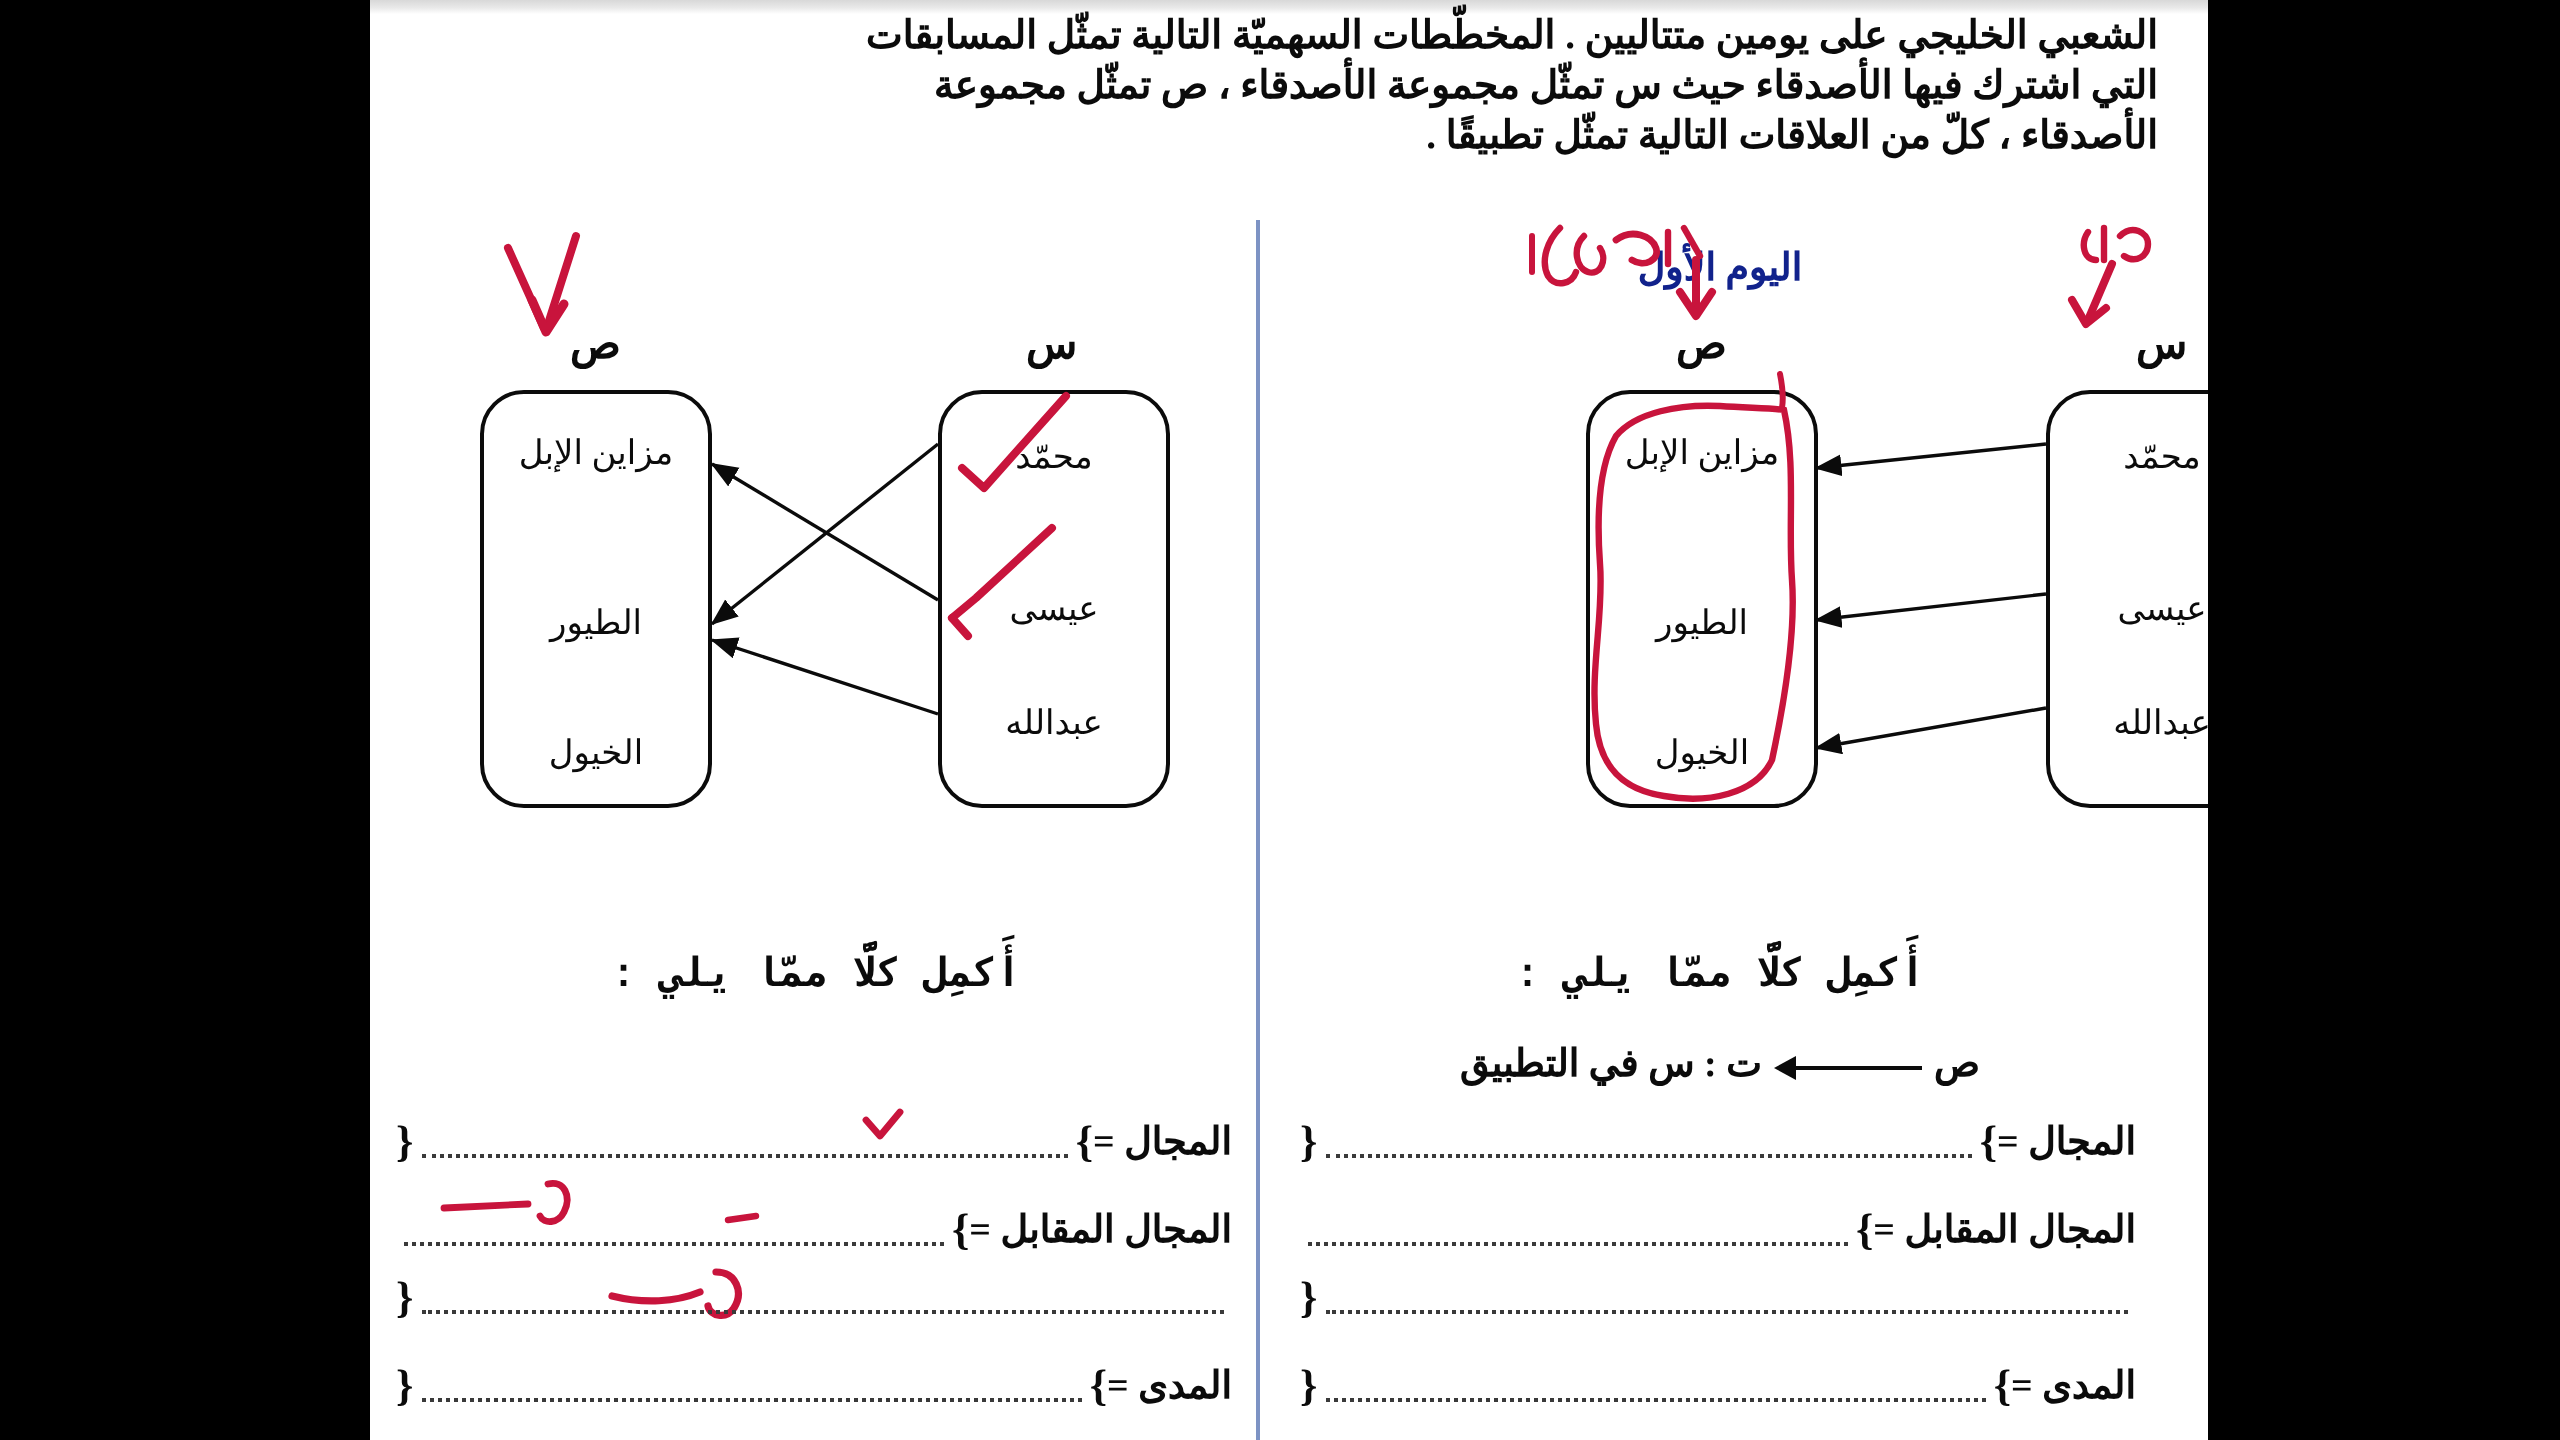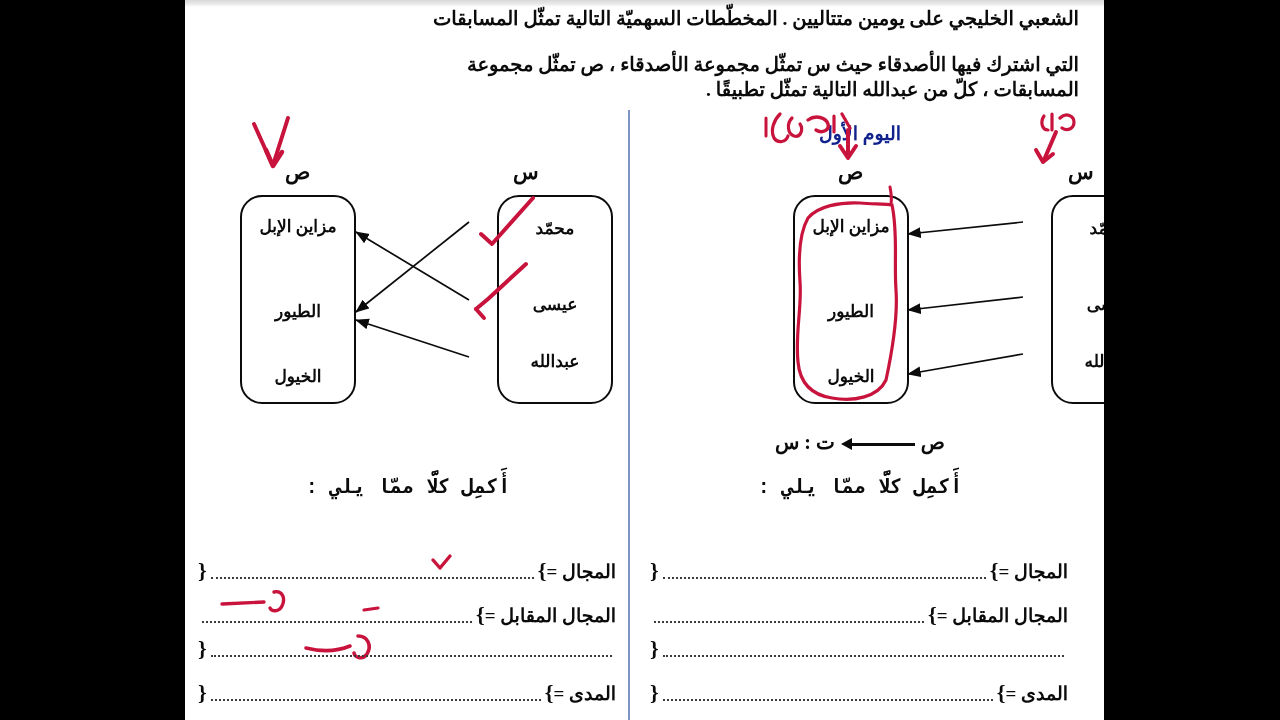--- a/index.html
+++ b/index.html
@@ -60,21 +60,21 @@
     direction: rtl;
     color: #0b0b0b;
     font-size: 19.5px;
     line-height: 25px;
     font-weight: 700;
     font-family: "Liberation Serif", "DejaVu Serif", serif;
     letter-spacing: -0.2px;
   }
   #intro .ln { display: block; white-space: nowrap; }
   #intro .ln.l1 { text-align: right; }
-  #intro .ln.l2 { text-align: right; margin-top: 21px; }
+  #intro .ln.l2 { text-align: right; }
   #intro .ln.l3 { text-align: right; }
 
   
   #divider {
     position: absolute;
     left: 443px;
     top: 110px;
     width: 2px;
     height: 610px;
     background: #7d93c4;
@@ -113,31 +113,31 @@
   }
 
   
   .set-box {
     position: absolute;
     border: 2.2px solid #0b0b0b;
     border-radius: 22px;
     background: transparent;
   }
   .set-box.codomain { width: 112px; height: 205px; }
-  .set-box.domain   { width: 112px; height: 205px; margin-left: 28px; }
+  .set-box.domain   { width: 112px; height: 205px; }
 
   .member {
     position: absolute;
     width: 100%;
     text-align: center;
     direction: rtl;
     color: #0b0b0b;
     font-size: 17px;
     line-height: 20px;
-    font-weight: 700;
+    font-weight: 400;
     font-family: "Liberation Serif", "DejaVu Serif", serif;
     white-space: nowrap;
   }
 
   
   .arrows {
     position: absolute;
     left: 0; top: 0;
     width: 440px; height: 608px;
     pointer-events: none;
@@ -229,21 +229,21 @@
   <div class="bar bar-left"></div>
   <div class="bar bar-right"></div>
 
   <div id="page">
 
     <div class="scan-top-edge"></div>
 
     <div id="intro">
       <span class="ln l1">الشعبي الخليجي على يومين متتاليين . المخطّطات السهميّة التالية تمثّل المسابقات</span>
       <span class="ln l2">التي اشترك فيها الأصدقاء حيث س تمثّل مجموعة الأصدقاء ، ص تمثّل مجموعة</span>
-      <span class="ln l3">المسابقات ، كلّ من عبدالله التالية تمثّل تطبيقًا .</span>
+      <span class="ln l3">الأصدقاء ، كلّ من العلاقات التالية تمثّل تطبيقًا .</span>
     </div>
 
     <div id="divider"></div>
 
     <div class="panel panel-right">
 
       <div class="panel-title">اليوم الأول</div>
 
       <div class="set-label" style="left:198px; top:48px;">ص</div>
       <div class="set-label" style="left:428px; top:48px;">س</div>
@@ -289,26 +289,26 @@
         <path d="M140,2 C134,8 130,18 134,26 C138,32 146,30 148,24" fill="none" stroke="#c8143c" stroke-width="3.2" stroke-linecap="round"></path>
         <path d="M126,6 L126,24" stroke="#c8143c" stroke-width="3" stroke-linecap="round"></path>
 
         <path d="M416,20 L404,48" stroke="#c8143c" stroke-width="4" stroke-linecap="round" fill="none"></path>
         <path d="M396,38 L403,50 L413,42" stroke="#c8143c" stroke-width="4" stroke-linecap="round" stroke-linejoin="round" fill="none"></path>
         <path d="M420,6 C426,0 434,4 434,10 C434,16 428,20 422,16" fill="none" stroke="#c8143c" stroke-width="3.2" stroke-linecap="round"></path>
         <path d="M412,2 L412,18" stroke="#c8143c" stroke-width="3.2" stroke-linecap="round"></path>
         <path d="M404,4 C400,10 402,18 408,18" fill="none" stroke="#c8143c" stroke-width="3.2" stroke-linecap="round"></path>
       </svg>
 
-      <div class="rel-line" style="top:318px; font-size:20px;">
-        <span>ص</span><span class="arrow-glyph"></span><span>ت : س</span>
-      </div>
 
       <div class="instruction" style="top:362px;">أَكمِل كلًّا ممّا يلي :</div>
 
+      <div class="rel-line" style="top:408px; font-size:19px;">
+        <span>ص</span><span class="arrow-glyph"></span><span>ت : س</span>&nbsp;<span>في التطبيق</span>
+      </div>
 
       <div class="blank-row" style="top:444px;">
         <span class="lbl">المجال =</span>
         <span class="brace">}</span>
         <span class="dotfill"></span>
         <span class="brace">{</span>
       </div>
 
       <div class="blank-row" style="top:488px;">
         <span class="lbl">المجال المقابل =</span>

